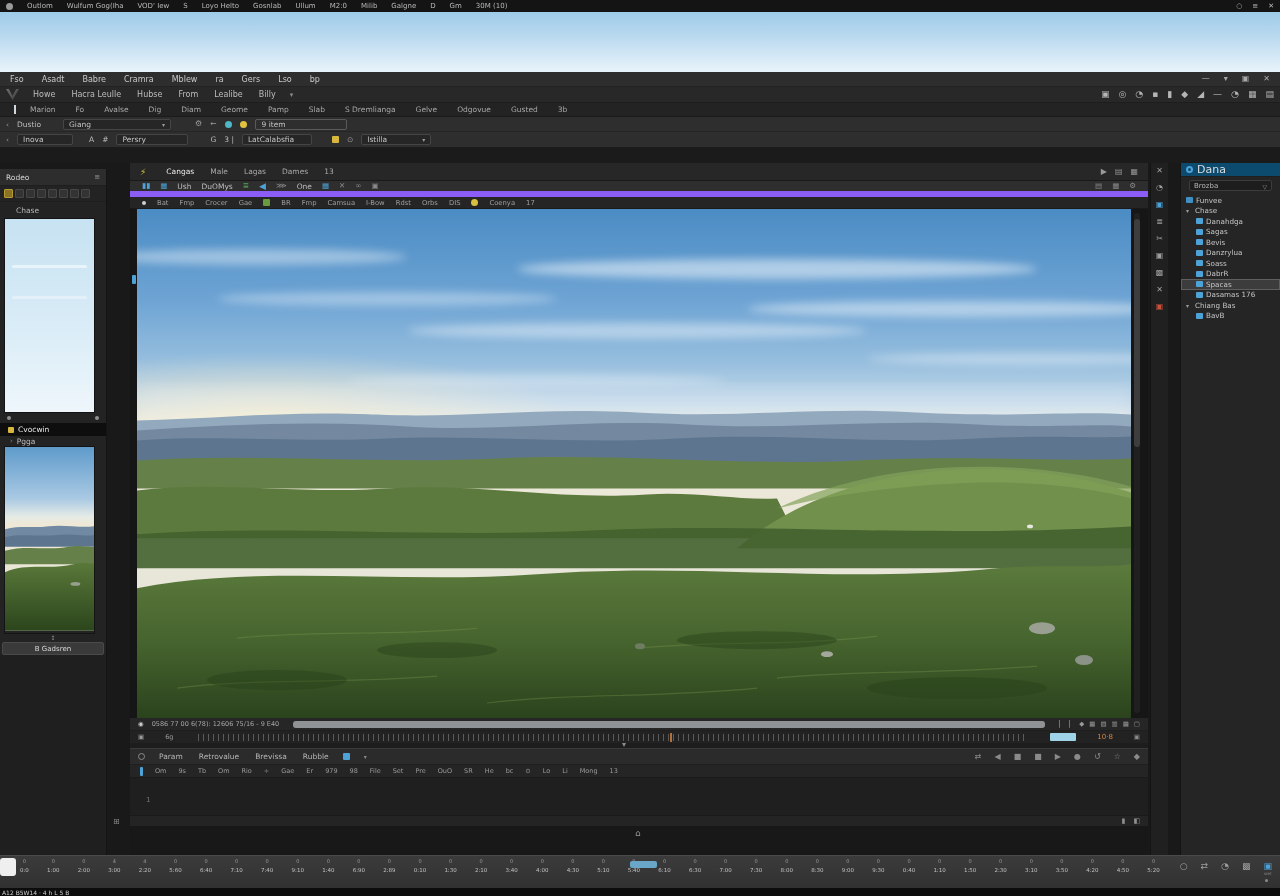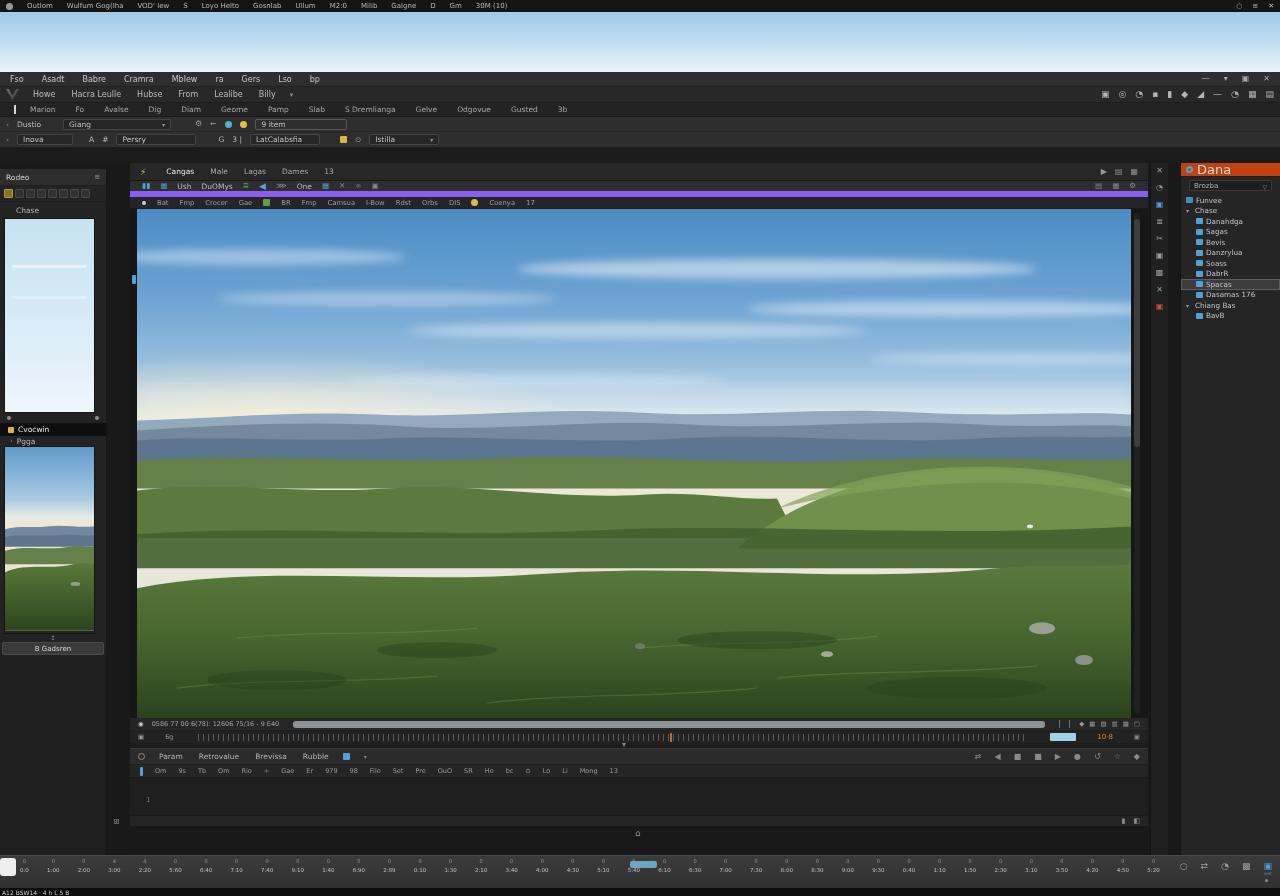--- a/index.html
+++ b/index.html
@@ -115,21 +115,21 @@
   .gutter-ic{position:absolute;left:113px;top:655px;font-size:8px;color:#8a8a8a}
 
   
   .rail{left:1150px;top:0;width:18px;height:692px;background:#202020;border-left:1px solid #141414;display:flex;flex-direction:column;align-items:center;padding-top:4px;gap:9px}
   .rail .ric{font-size:8px;color:#9f9f9f}
   .rail .ric.c-blue{color:#4da3d8}
   .rail .ric.c-red{color:#c8503c}
 
   
   .right-panel{left:1180px;top:0;width:100px;height:692px;background:#252525;border-left:1px solid #141414}
-  .rp-header{height:14px;background:#c2410c;display:flex;align-items:center;gap:4px;padding:0 5px;font-size:13px;color:#ddd;border-bottom:1px solid #1e1e1e}
+  .rp-header{height:14px;background:#0c4a6e;display:flex;align-items:center;gap:4px;padding:0 5px;font-size:11px;color:#ddd;border-bottom:1px solid #1e1e1e}
   .rp-header .orb{width:7px;height:7px;border-radius:50%;border:2px solid #4da3d8}
   .rp-search{margin:3px 8px 4px;height:11px;background:#1d1d1d;border:1px solid #3c3c3c;border-radius:2px;display:flex;align-items:flex-end;justify-content:space-between;padding:0 4px;font-size:7px;color:#b5b5b5}
   .rp-search .funnel{font-size:6px;color:#8a8a8a}
   .tree-row{display:flex;align-items:center;gap:3px;height:10.5px;padding-left:5px;font-size:7.2px;color:#c6c6c6;white-space:nowrap}
   .tree-row.lvl1{padding-left:15px}
   .tree-row .twisty{display:none;width:6px;font-size:6px;color:#9a9a9a}
   .tree-row.branch .twisty{display:inline-block}
   .tree-row .node-ic{width:7px;height:6px;background:#4da3d8;border-radius:1px;flex:none}
   .tree-row.root .node-ic{background:#3e8fc4}
   .tree-row.selected{background:#3c3c3c;box-shadow:inset 0 0 0 1px #5f5f5f}
@@ -339,21 +339,21 @@
     </div>
   </div>
 
   <div class="abs opts opts2">
     <span style="color:#9a9a9a">‹</span>
     <div class="field" style="width:56px">
       <span>Inova</span>
     </div>
     <span style="margin-left:8px">A</span>
     <span>#</span>
-    <div class="field" style="width:80px">
+    <div class="field" style="width:72px">
       <span>Persry</span>
     </div>
     <span style="margin-left:14px">G</span>
     <span>3 |</span>
     <div class="field" style="width:70px">
       <span>LatCalabsfia</span>
     </div>
     <span class="mini-ic" style="background:#d8b73e;margin-left:12px"></span>
     <span style="color:#9a9a9a">⊙</span>
     <div class="field drop" style="width:70px">

